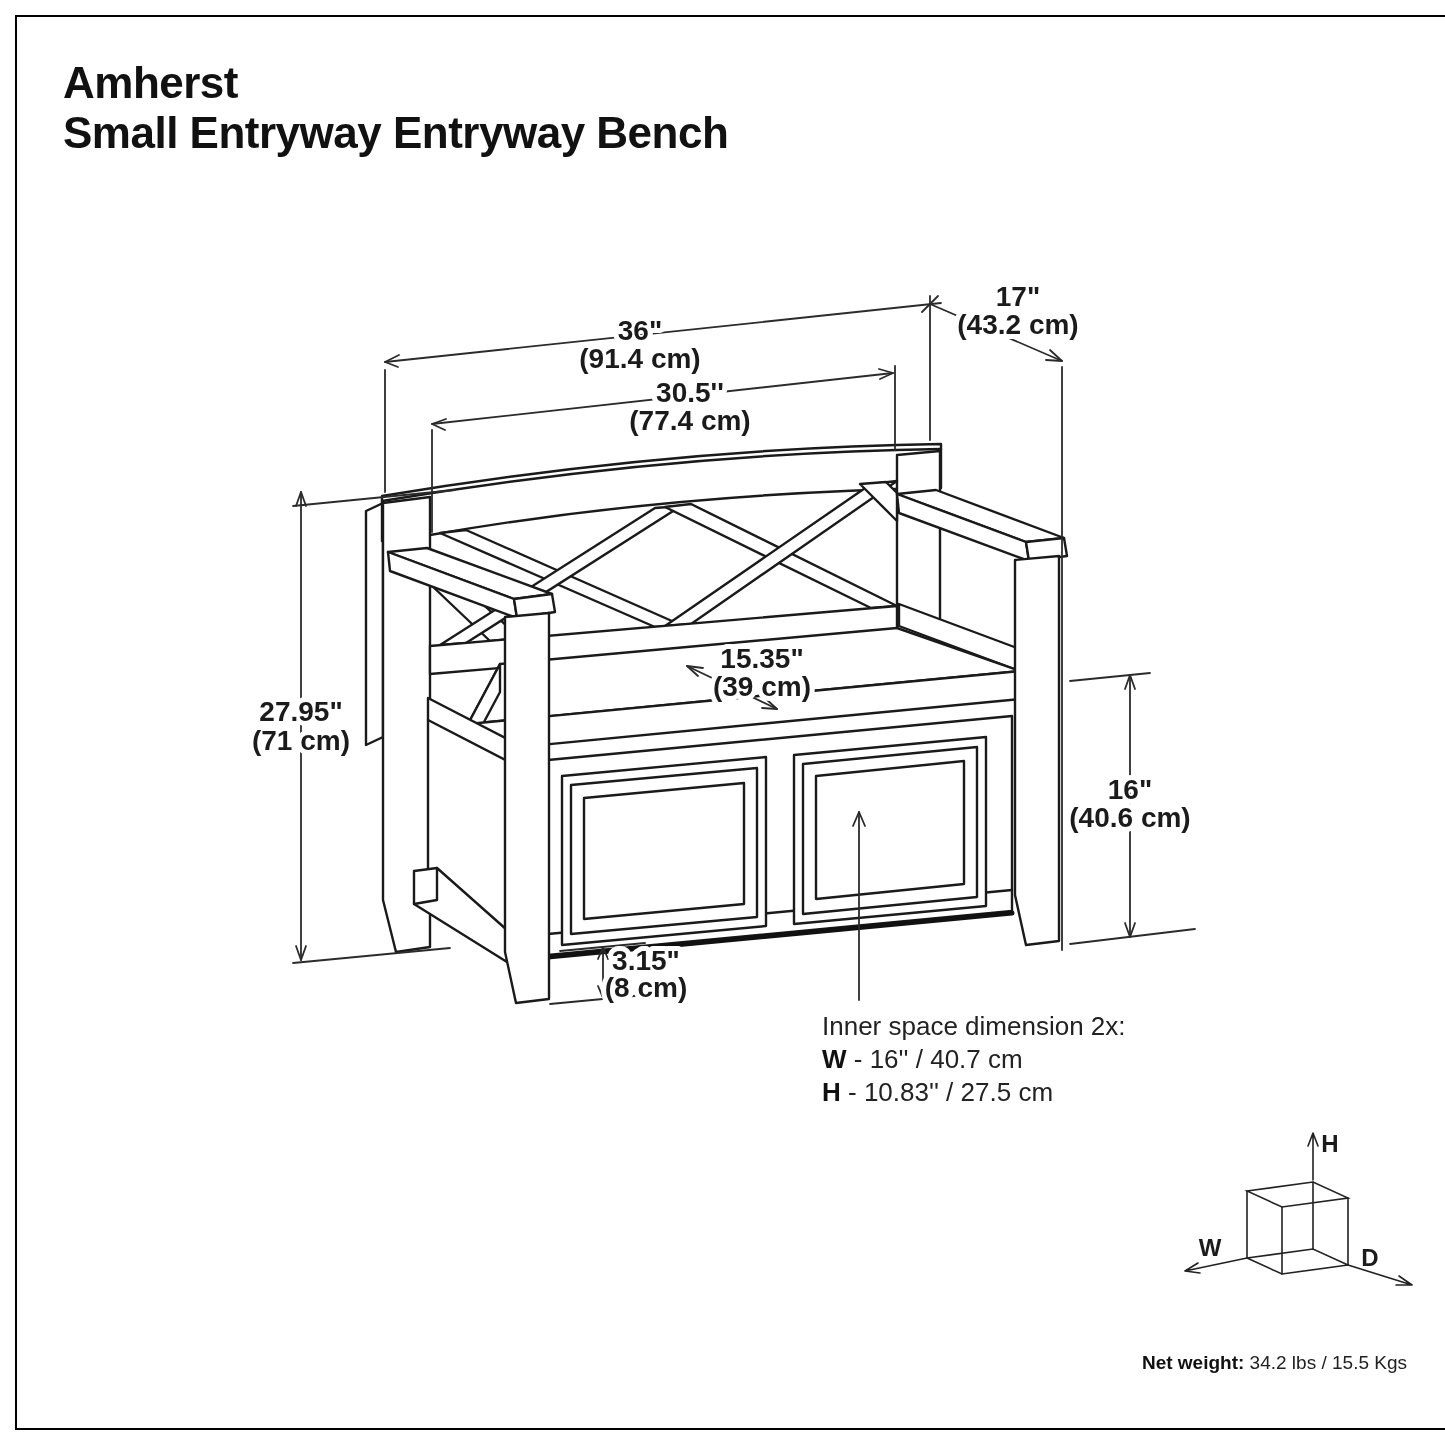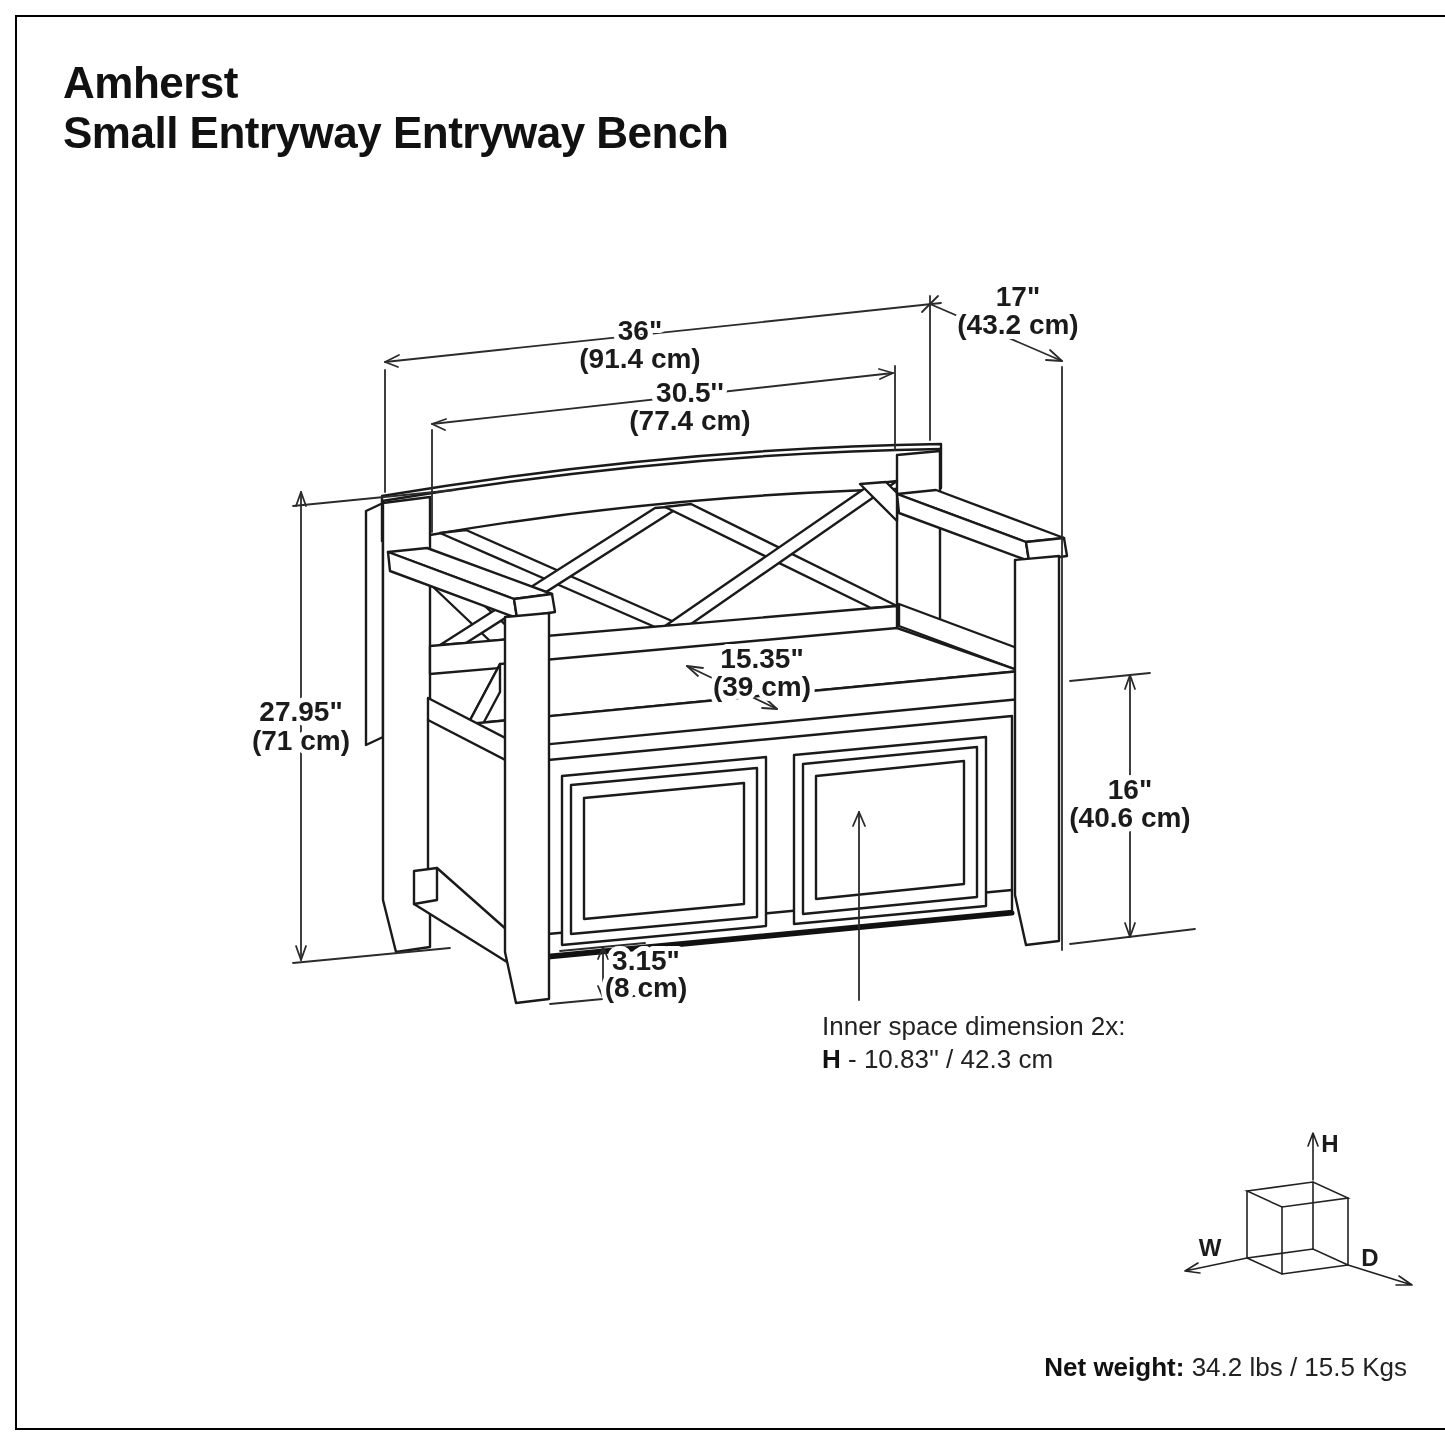--- a/index.html
+++ b/index.html
@@ -14,21 +14,21 @@
   .struct{fill:#ffffff;stroke:#1a1a1a;stroke-width:2.4;stroke-linejoin:round;stroke-linecap:round;}
   .ln{fill:none;stroke:#1a1a1a;stroke-width:2.4;stroke-linejoin:round;stroke-linecap:round;}
   .heavy{fill:none;stroke:#111;stroke-width:5;stroke-linecap:round;}
   .dimline{fill:none;stroke:#2b2b2b;stroke-width:1.8;stroke-linecap:round;}
   .cubeln{fill:none;stroke:#222;stroke-width:1.6;stroke-linecap:round;}
   text.dim{font-family:"Liberation Sans",sans-serif;font-size:28px;font-weight:bold;fill:#1b1b1b;
            text-anchor:middle;paint-order:stroke;stroke:#ffffff;stroke-width:10px;stroke-linejoin:round;}
   text.axis{font-family:"Liberation Sans",sans-serif;font-size:24px;font-weight:bold;fill:#1b1b1b;text-anchor:middle;}
   #inner-space{position:absolute;left:822px;top:1010px;font-size:26px;color:#222;line-height:33px;}
   #inner-space b{color:#111;}
-  #net-weight{position:absolute;right:78px;top:1352px;font-size:26px;color:#222;}
+  #net-weight{position:absolute;right:78px;top:1352px;font-size:19px;color:#222;}
   #net-weight .lbl{font-weight:bold;color:#111;}
 </style>
 </head>
 <body>
 
 <div id="stage">
   <div id="frame"></div>
 
   <div id="title">
     <div>Amherst</div>
@@ -195,22 +195,26 @@
       <path class="cubeln" d="M1348,1265 L1412,1285 M1412,1285 L1396,1285 M1412,1285 L1399,1276"></path>
       <text class="axis" x="1330" y="1152">H</text>
       <text class="axis" x="1210" y="1256">W</text>
       <text class="axis" x="1370" y="1266">D</text>
     </g>
   </svg>
 
   <div id="inner-space">
     <div>Inner space dimension 2x:</div>
     <div>
+      <b>W</b>
+      <span>- 16'' / 40.7 cm</span>
+    </div>
+    <div>
       <b>H</b>
-      <span>- 10.83'' / 42.3 cm</span>
+      <span>- 10.83'' / 27.5 cm</span>
     </div>
   </div>
 
   <div id="net-weight">
     <span class="lbl">Net weight:</span>
     <span>34.2 lbs / 15.5 Kgs</span>
   </div>
 </div>
 
 </body></html>

